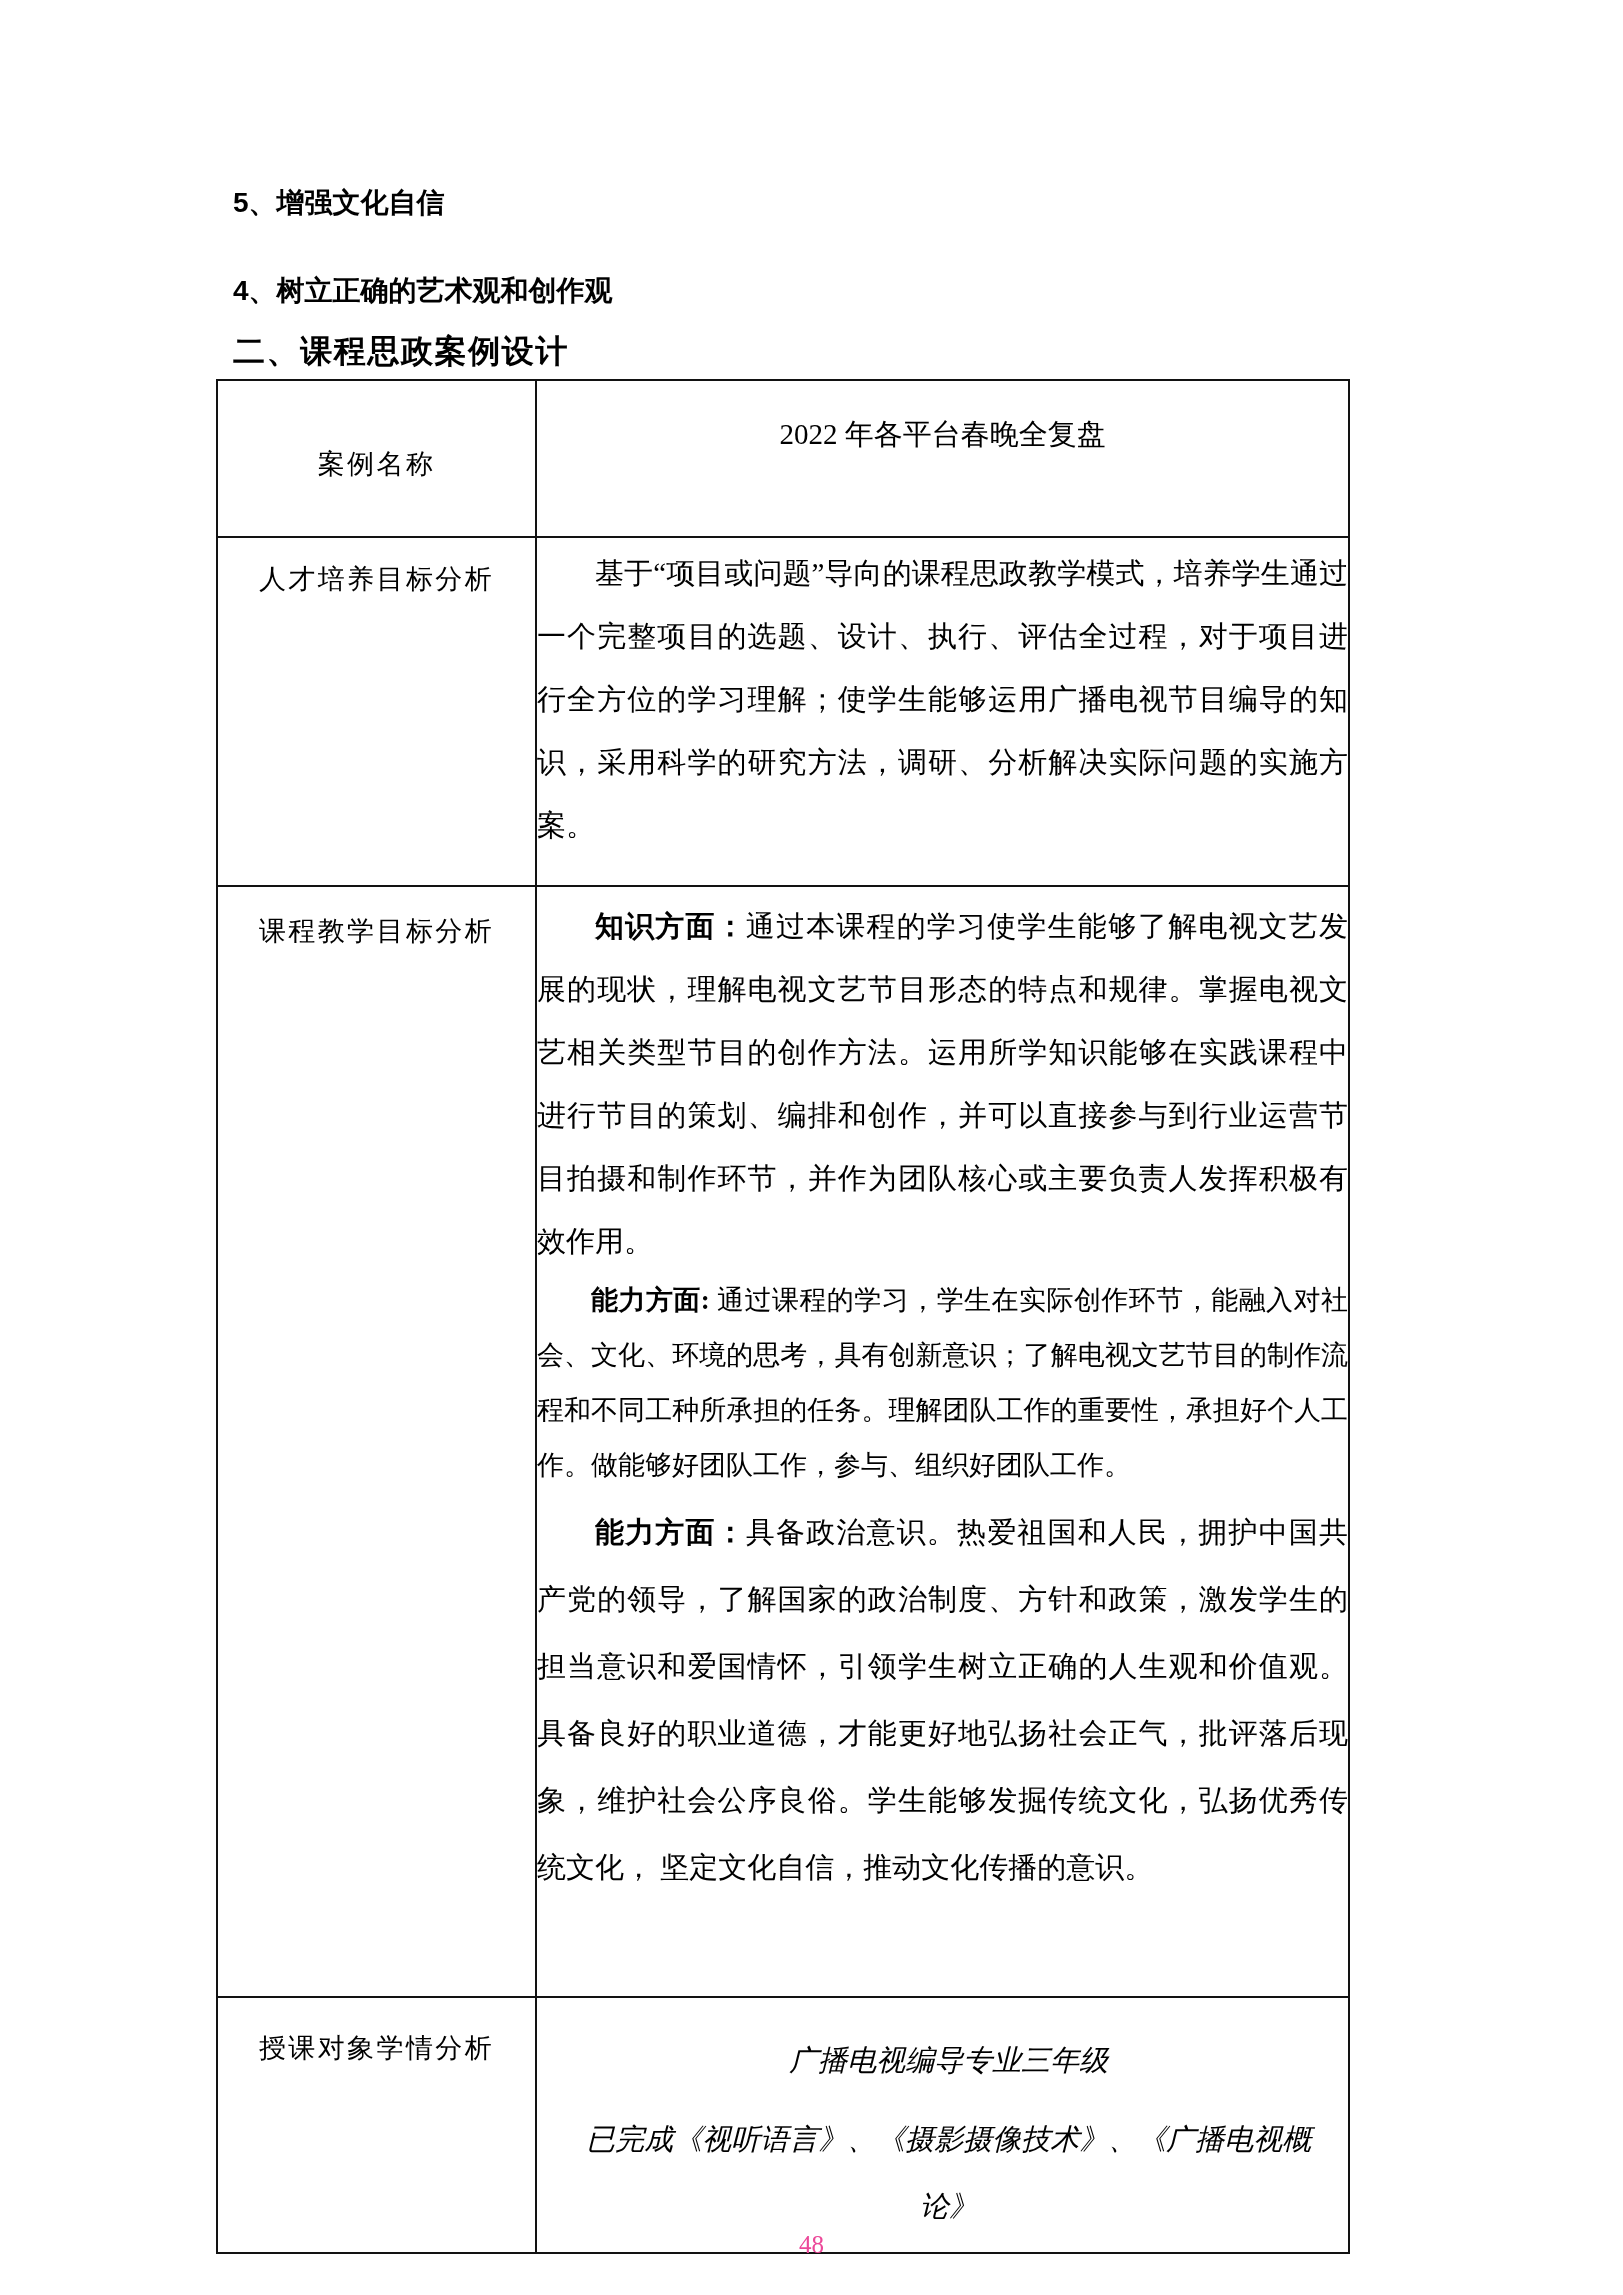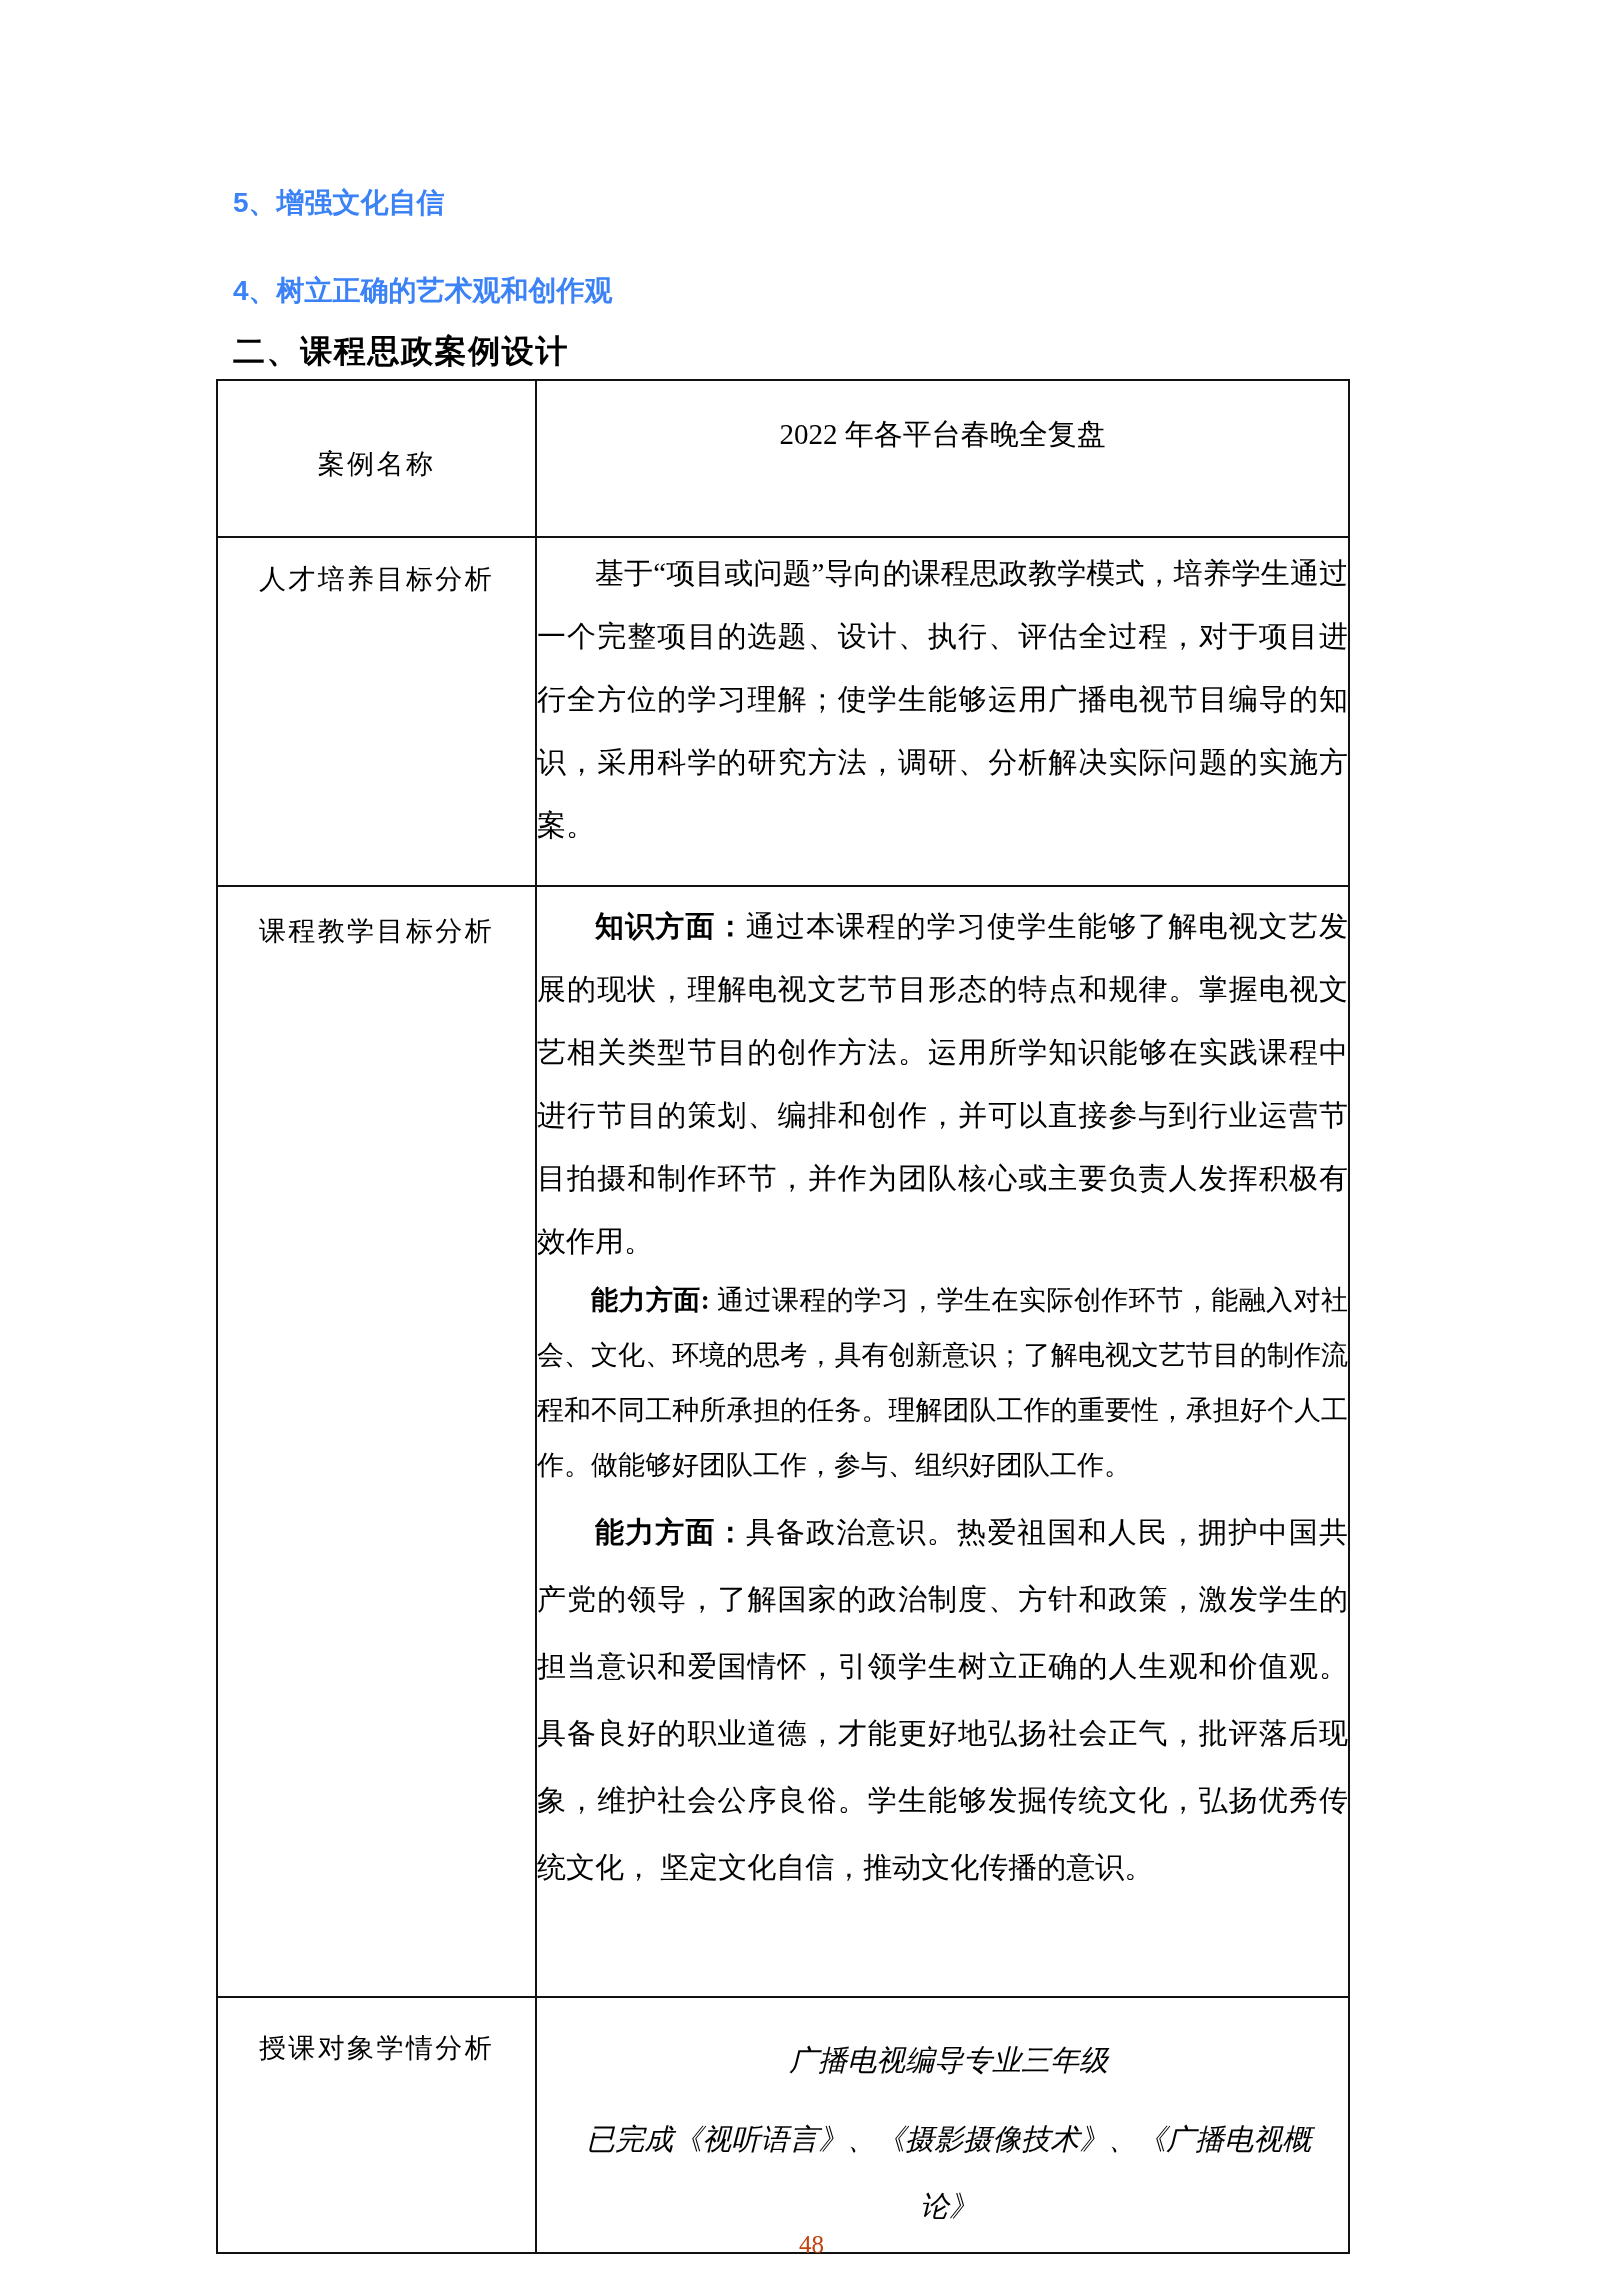--- a/index.html
+++ b/index.html
@@ -12,21 +12,21 @@
     font-family:"Liberation Serif","DejaVu Serif",serif;
     overflow:hidden;
   }
   .heading{
     position:absolute;
     left:233px;
     font-family:"Liberation Sans","DejaVu Sans",sans-serif;
     font-weight:600;
     font-size:28px;
     line-height:35px;
-    color:#3b82f6;
+    color:#000000;
     white-space:nowrap;
   }
   .heading-5{top:185px;}
   .heading-4{top:273px;}
   .section-title{
     position:absolute;
     left:233px;
     top:333px;
     font-family:"Liberation Serif","DejaVu Serif",serif;
     font-weight:bold;
@@ -95,21 +95,21 @@
     font-style:italic;
   }
   .page-number{
     position:absolute;
     top:2231px;
     left:0;
     width:100%;
     text-align:center;
     font-size:25px;
     line-height:28.5px;
-    color:#c2410c;
+    color:#ec4899;
   }
 </style>
 </head>
 <body>
 
 <div class="page">
 
   <div class="heading heading-5">5、增强文化自信</div>
 
   <div class="heading heading-4">4、树立正确的艺术观和创作观</div>

